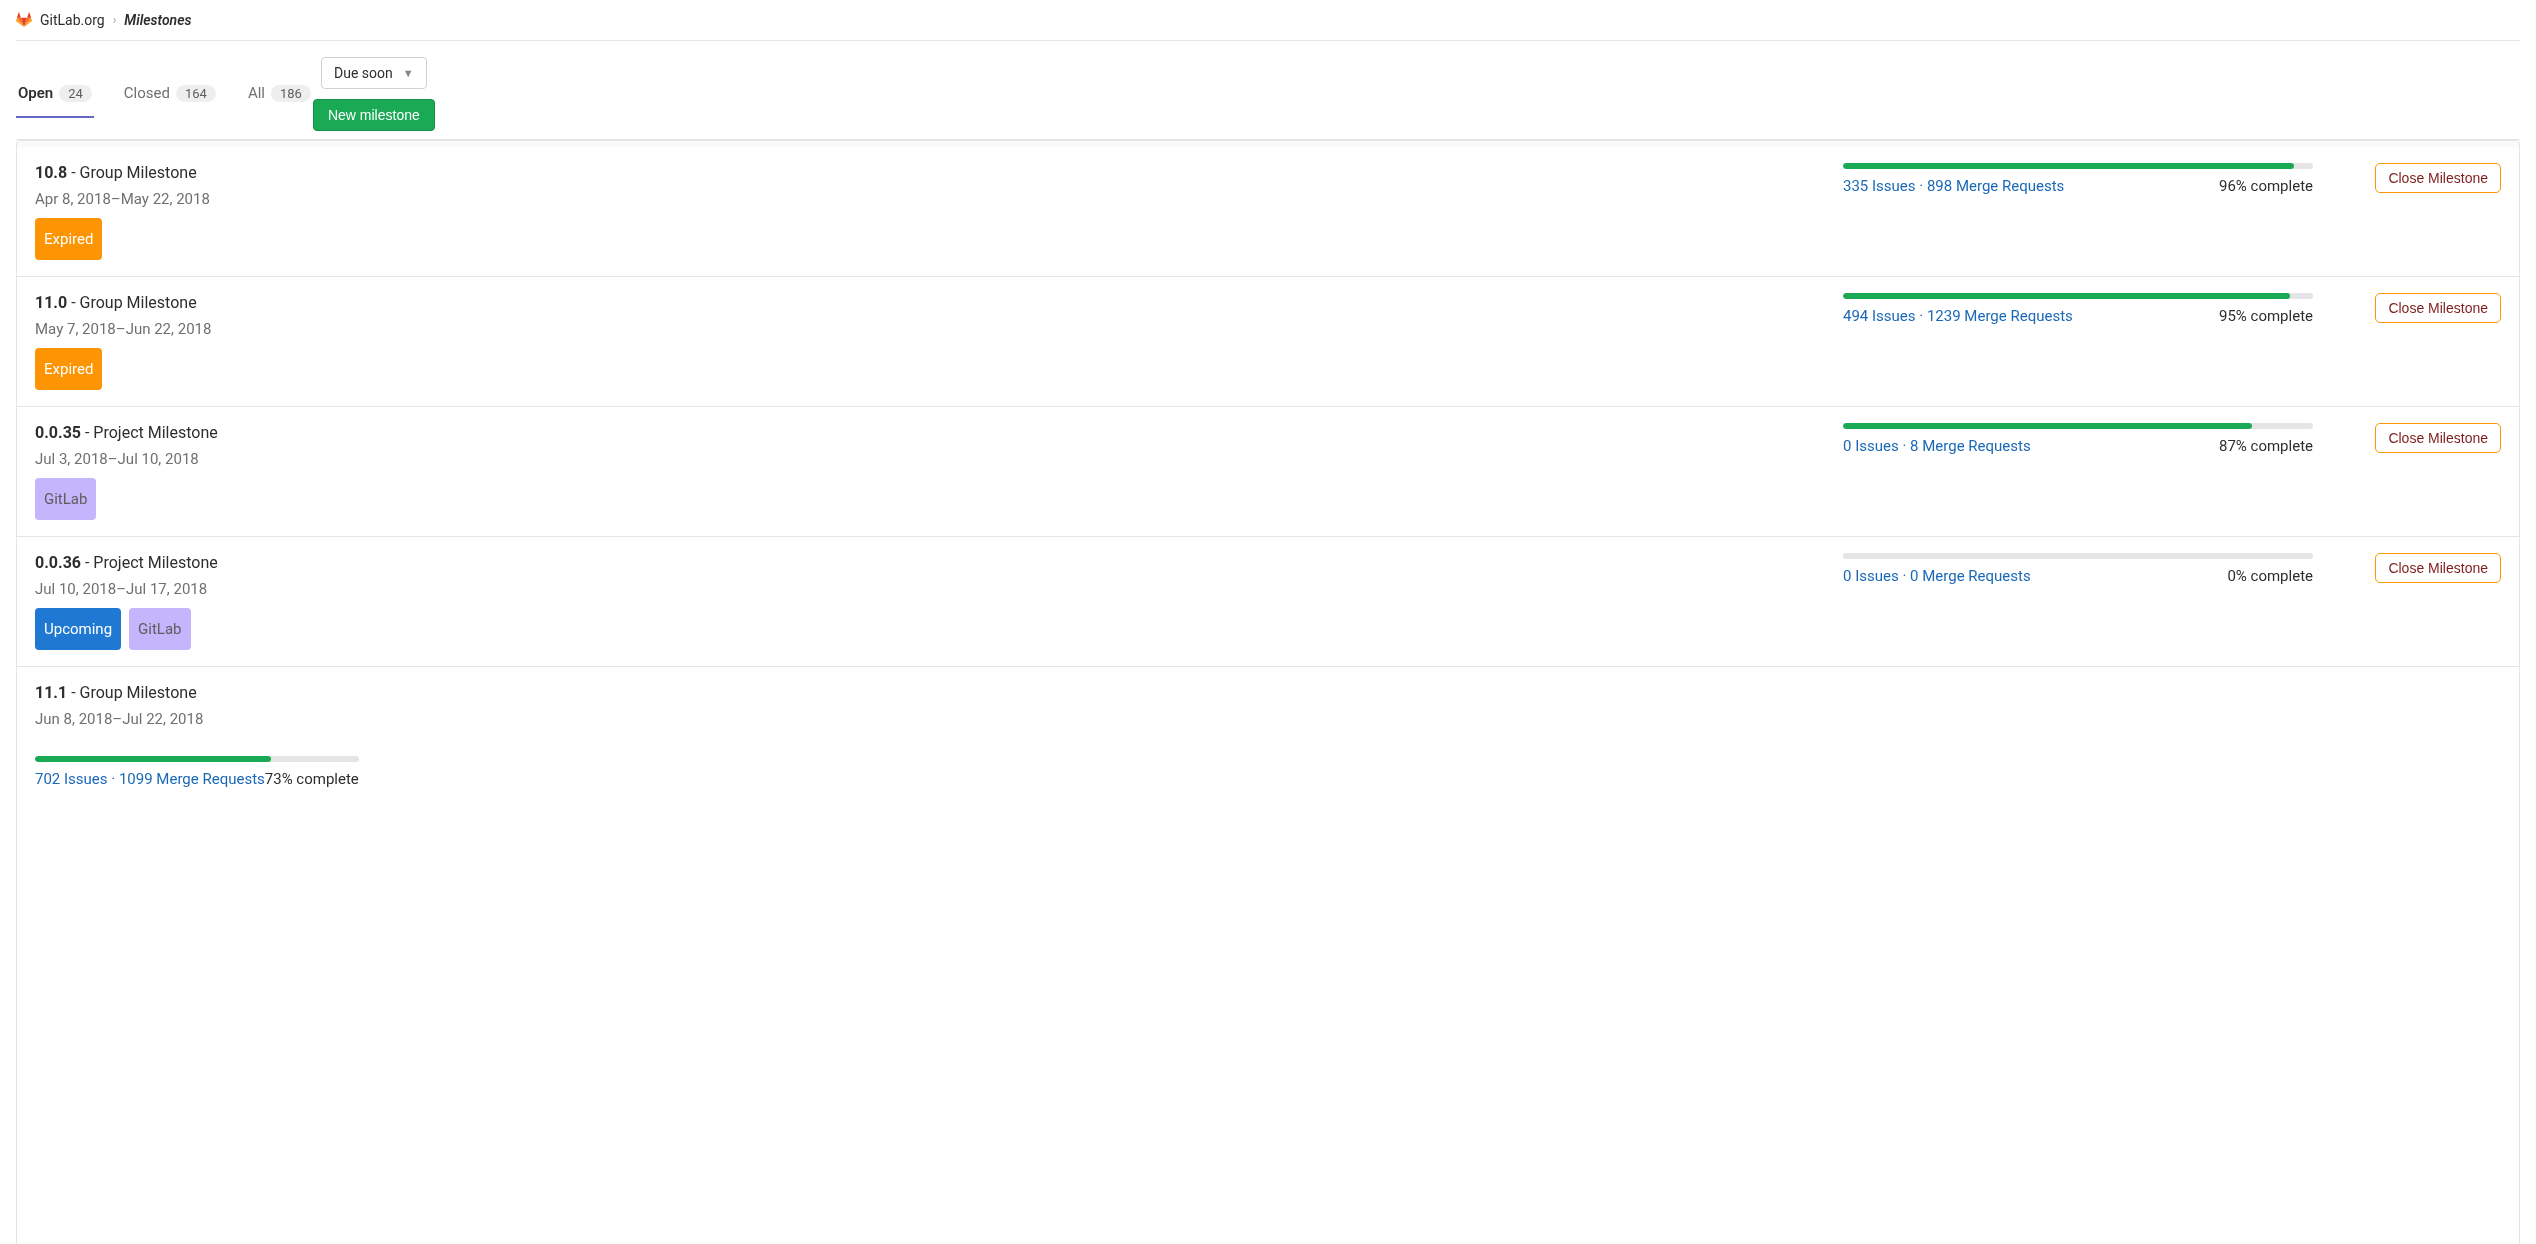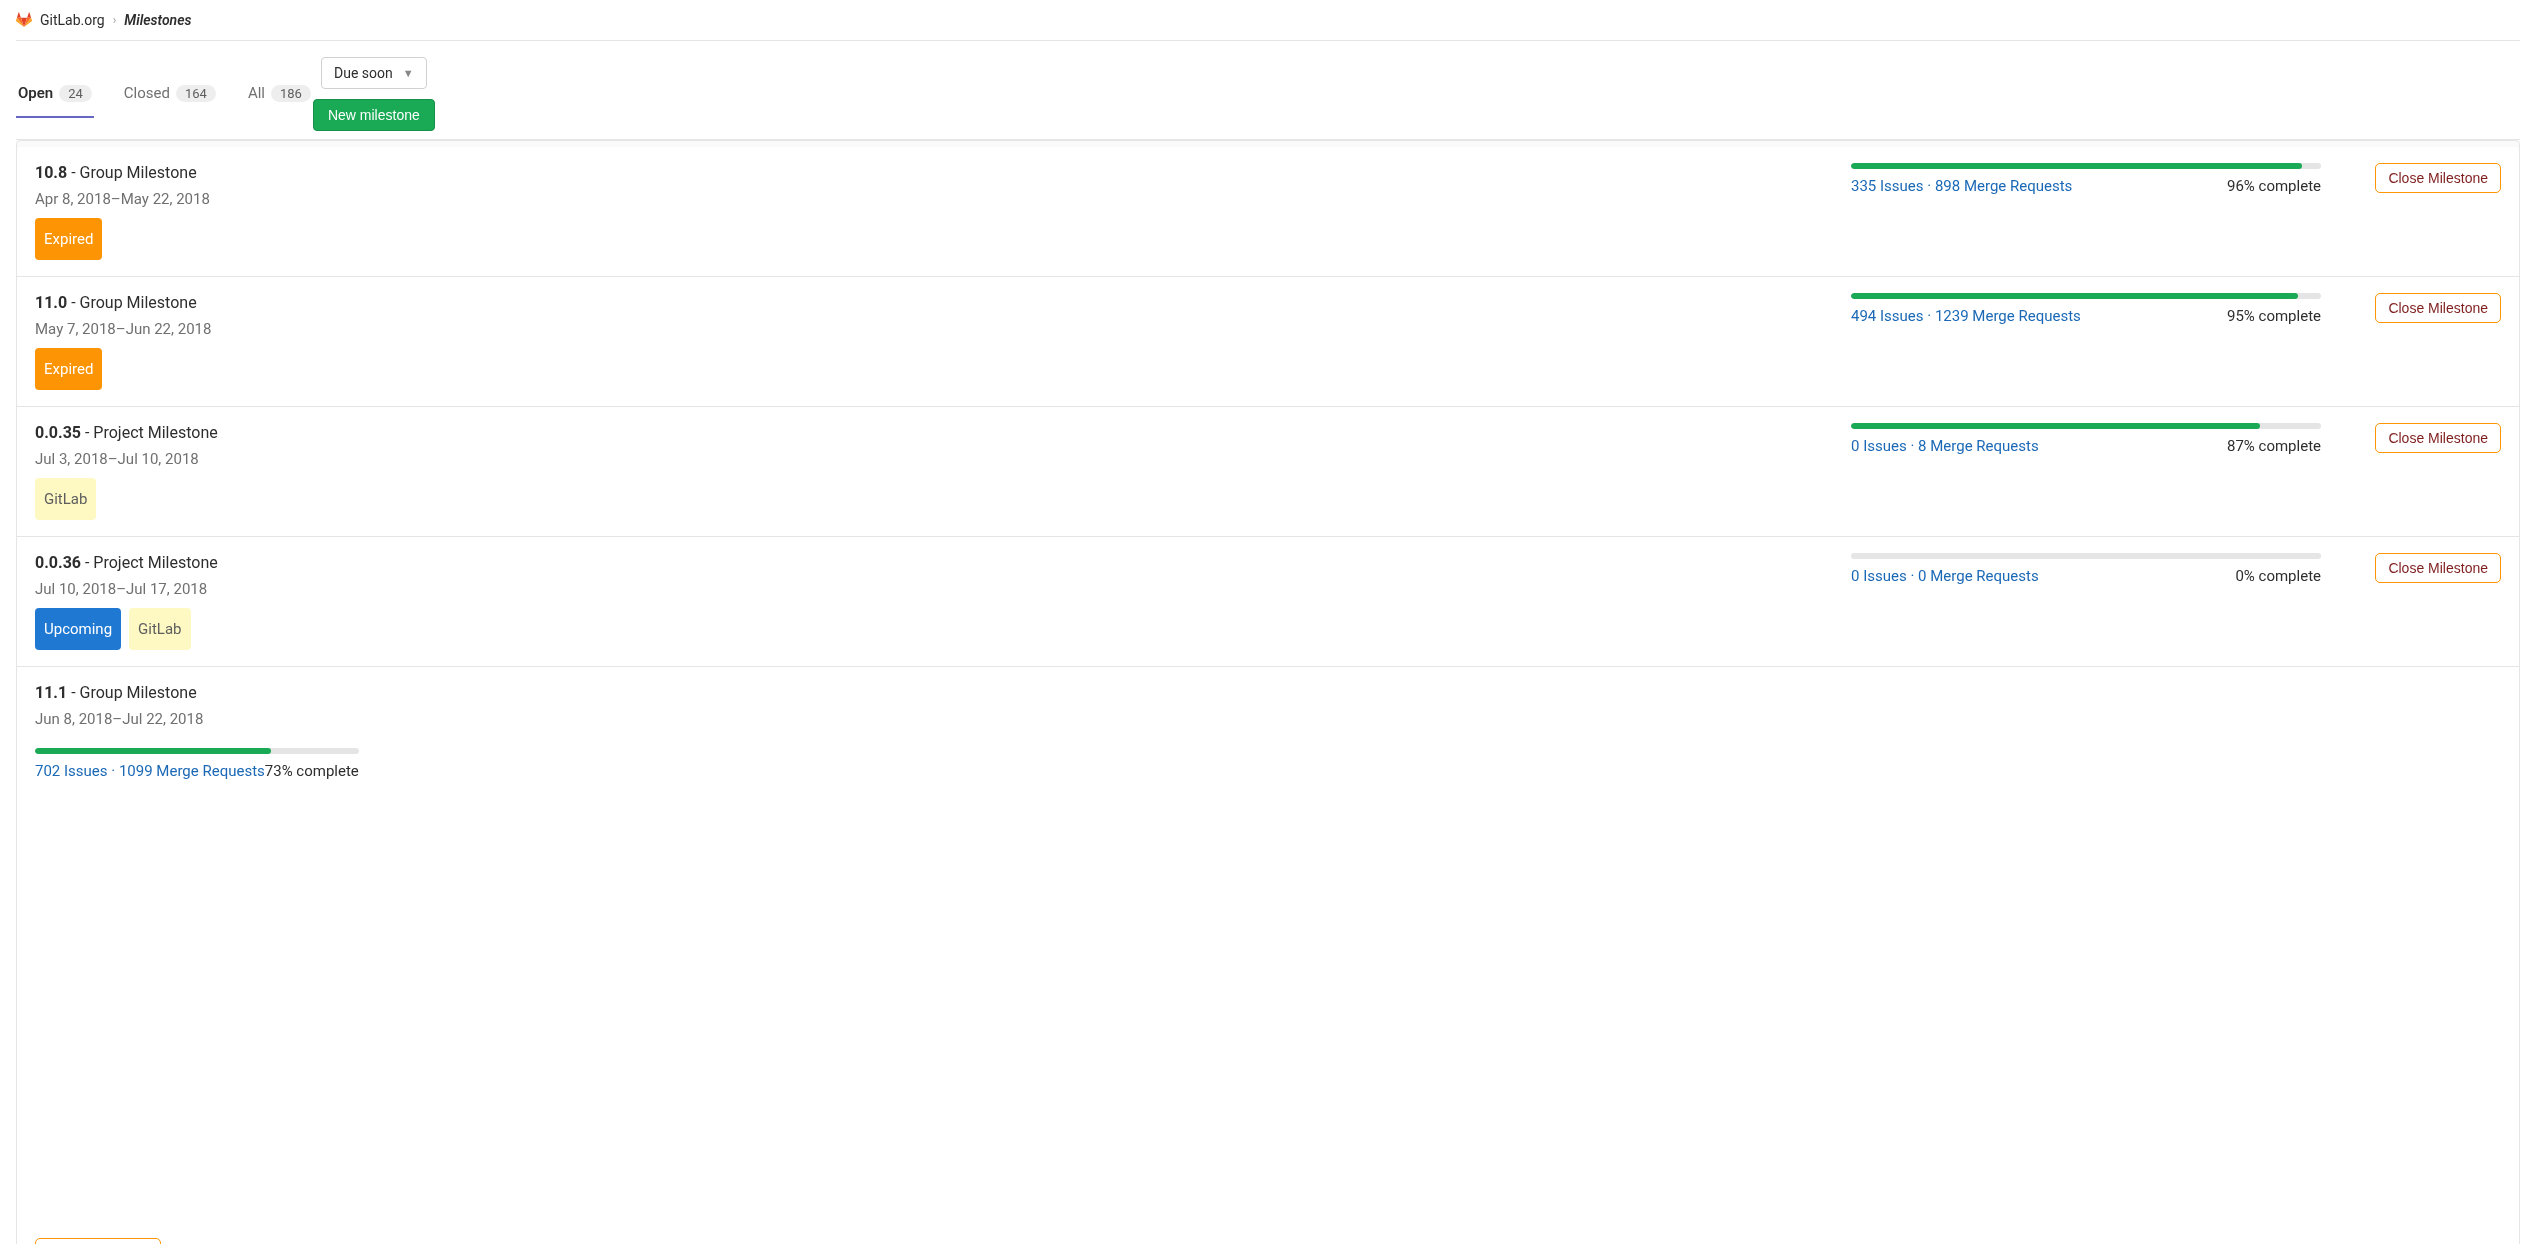--- a/index.html
+++ b/index.html
@@ -96,21 +96,21 @@
   border: 1px solid #e5e5e5;
   border-radius: 4px;
   background: #fafafa;
   margin-top: 0;
 }
 .milestone {
   display: flex;
   padding: 16px 18px;
   border-bottom: 1px solid #e5e5e5;
   background: #fff;
-  gap: 20px;
+  gap: 28px;
   align-items: flex-start;
 }
 .milestone:first-child { border-top-left-radius: 4px; border-top-right-radius: 4px; margin-top: 6px; }
 .milestone:last-child { border-bottom: none; flex-direction: column; }
 .ms-left { flex: 1 1 50%; min-width: 0; }
 .ms-middle { flex: 0 0 470px; }
 .ms-right { flex: 0 0 160px; display: flex; justify-content: flex-end; }
 
 .ms-title-line { font-size: 16px; }
 .ms-title-line .version { font-weight: 700; color: #2e2e2e; }
@@ -120,21 +120,21 @@
 .ms-badges { margin-top: 10px; display: flex; gap: 8px; flex-wrap: wrap; }
 .ms-badge {
   display: inline-block;
   border-radius: 4px;
   padding: 12px 9px;
   font-size: 15px;
   color: #fff;
 }
 .ms-badge.expired { background: #fc9403; }
 .ms-badge.upcoming { background: #1f78d1; }
-.ms-badge.project { background: #fef9c3; color: #5e5e5e; }
+.ms-badge.project { background: #c4b5fd; color: #5e5e5e; }
 
 .progress-bar {
   width: 100%;
   height: 6px;
   background: #e5e5e5;
   border-radius: 3px;
   overflow: hidden;
 }
 .progress-fill { height: 100%; background: #1aaa55; border-radius: 3px; }
 .ms-stats {

